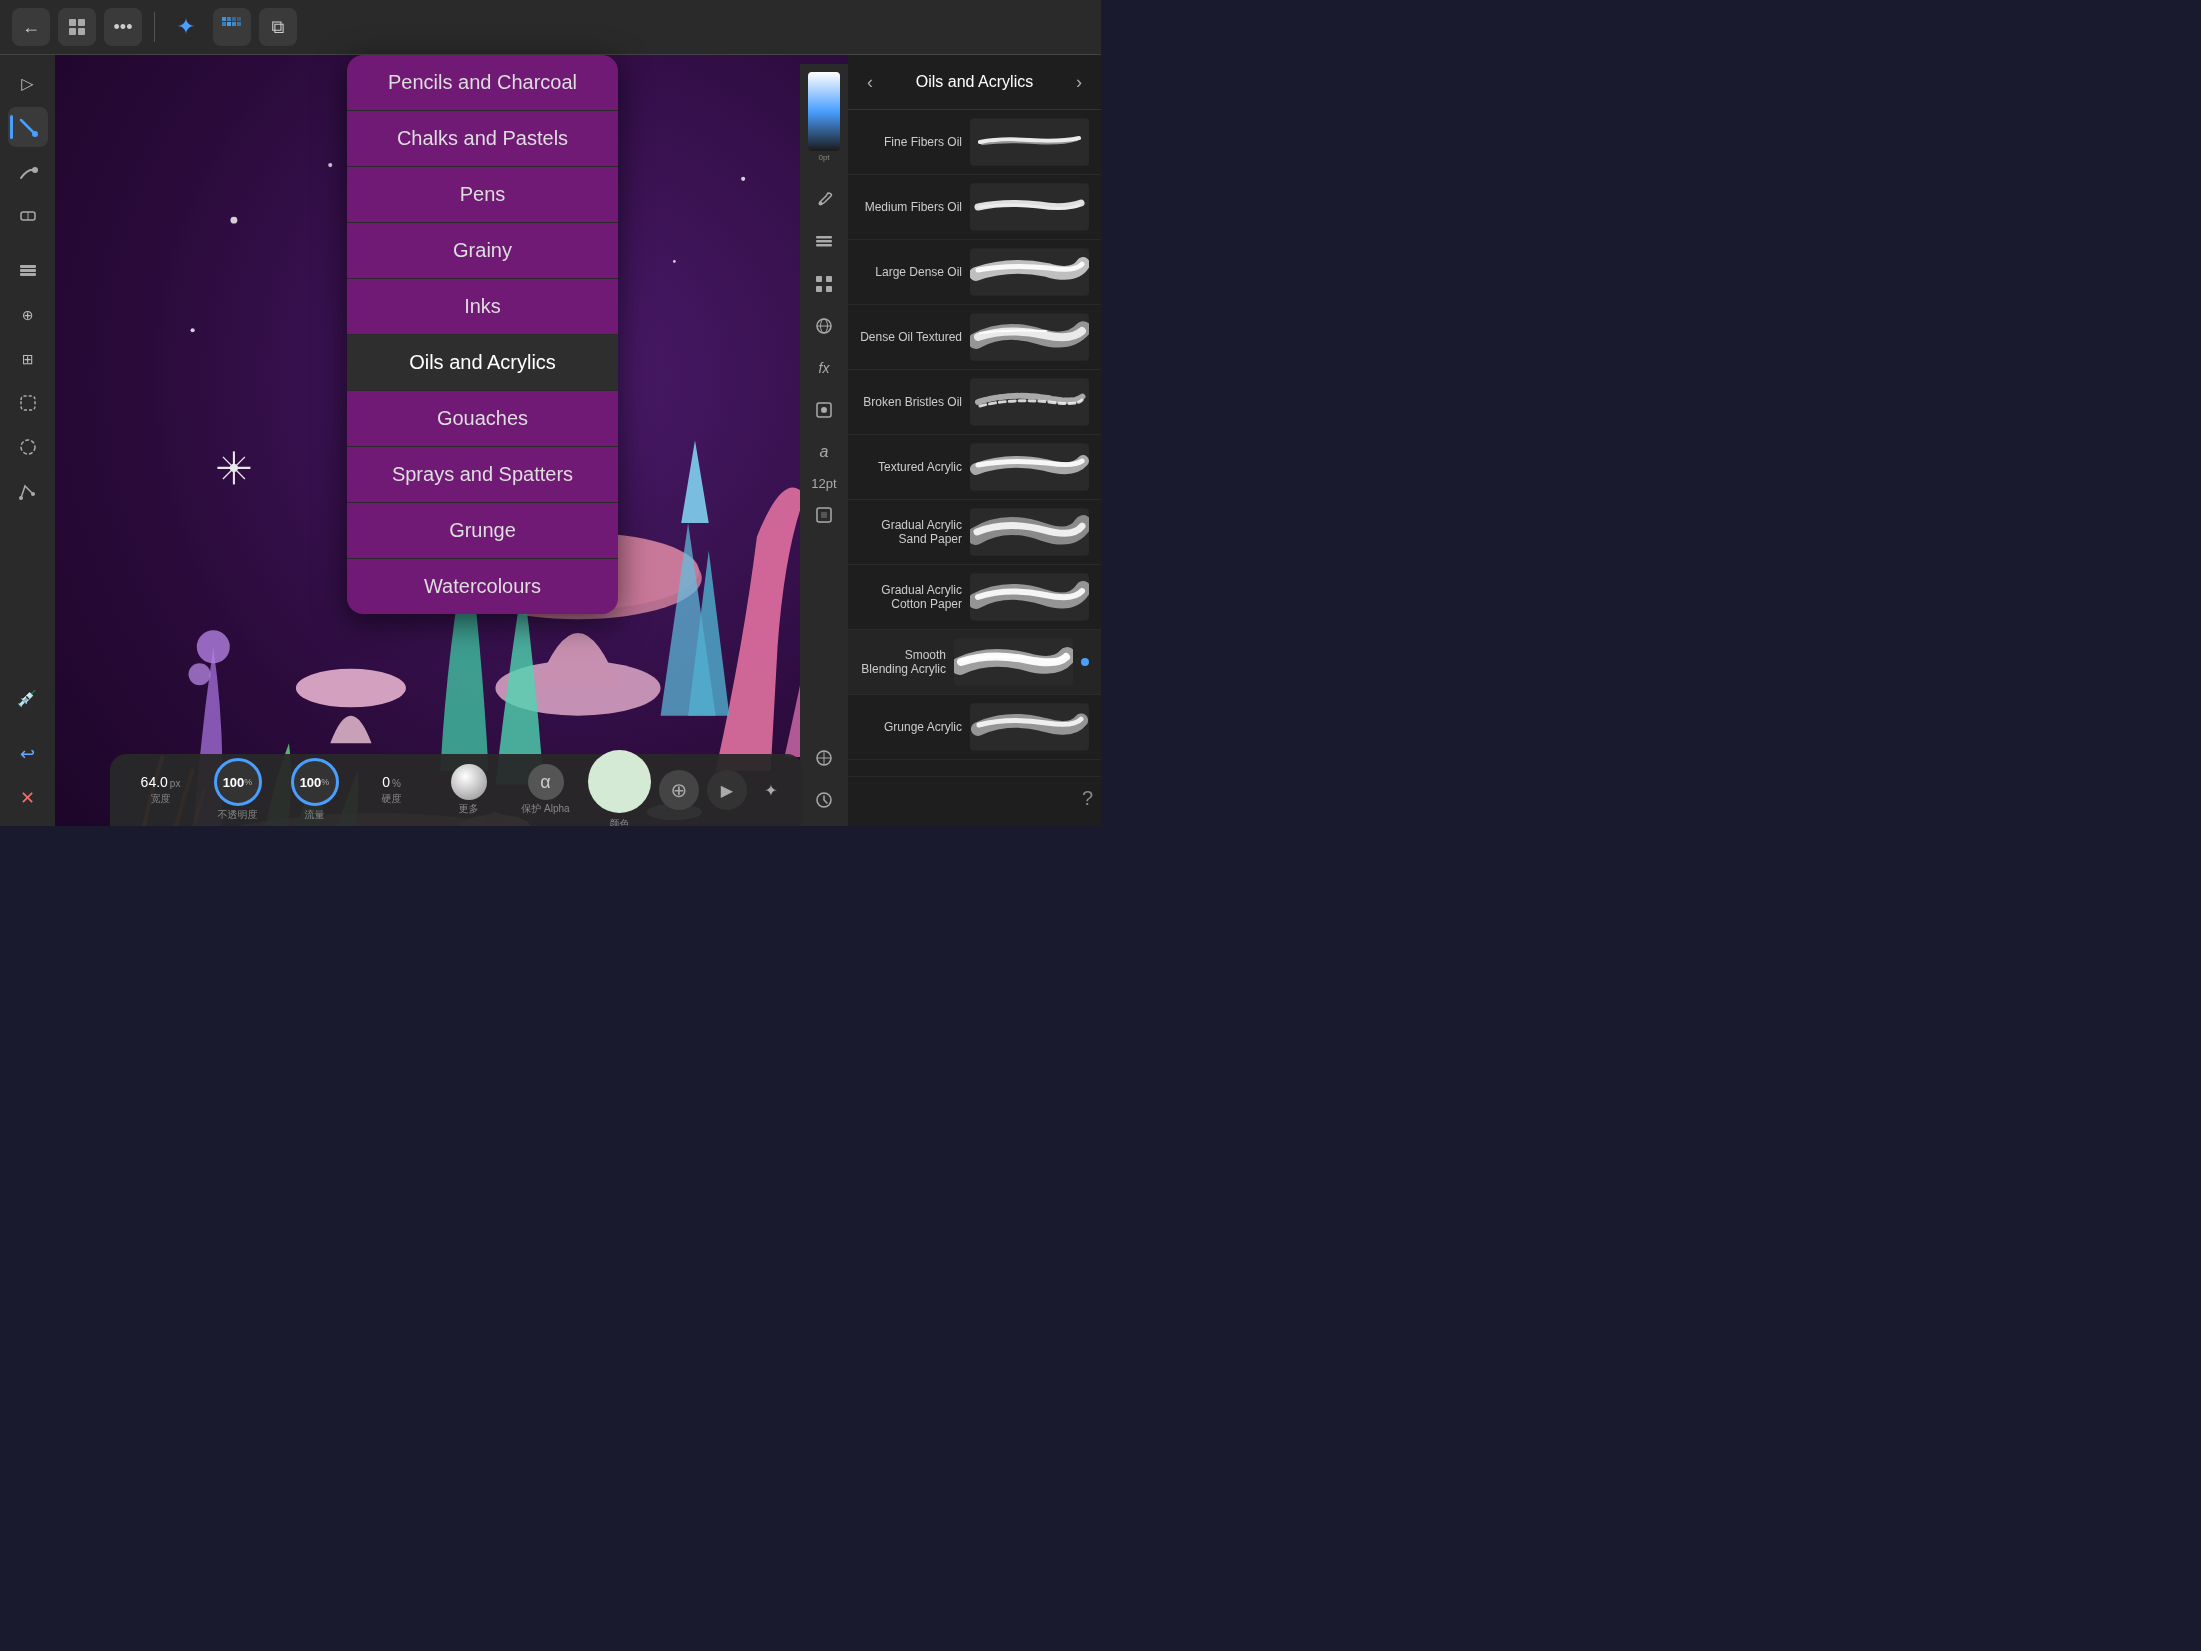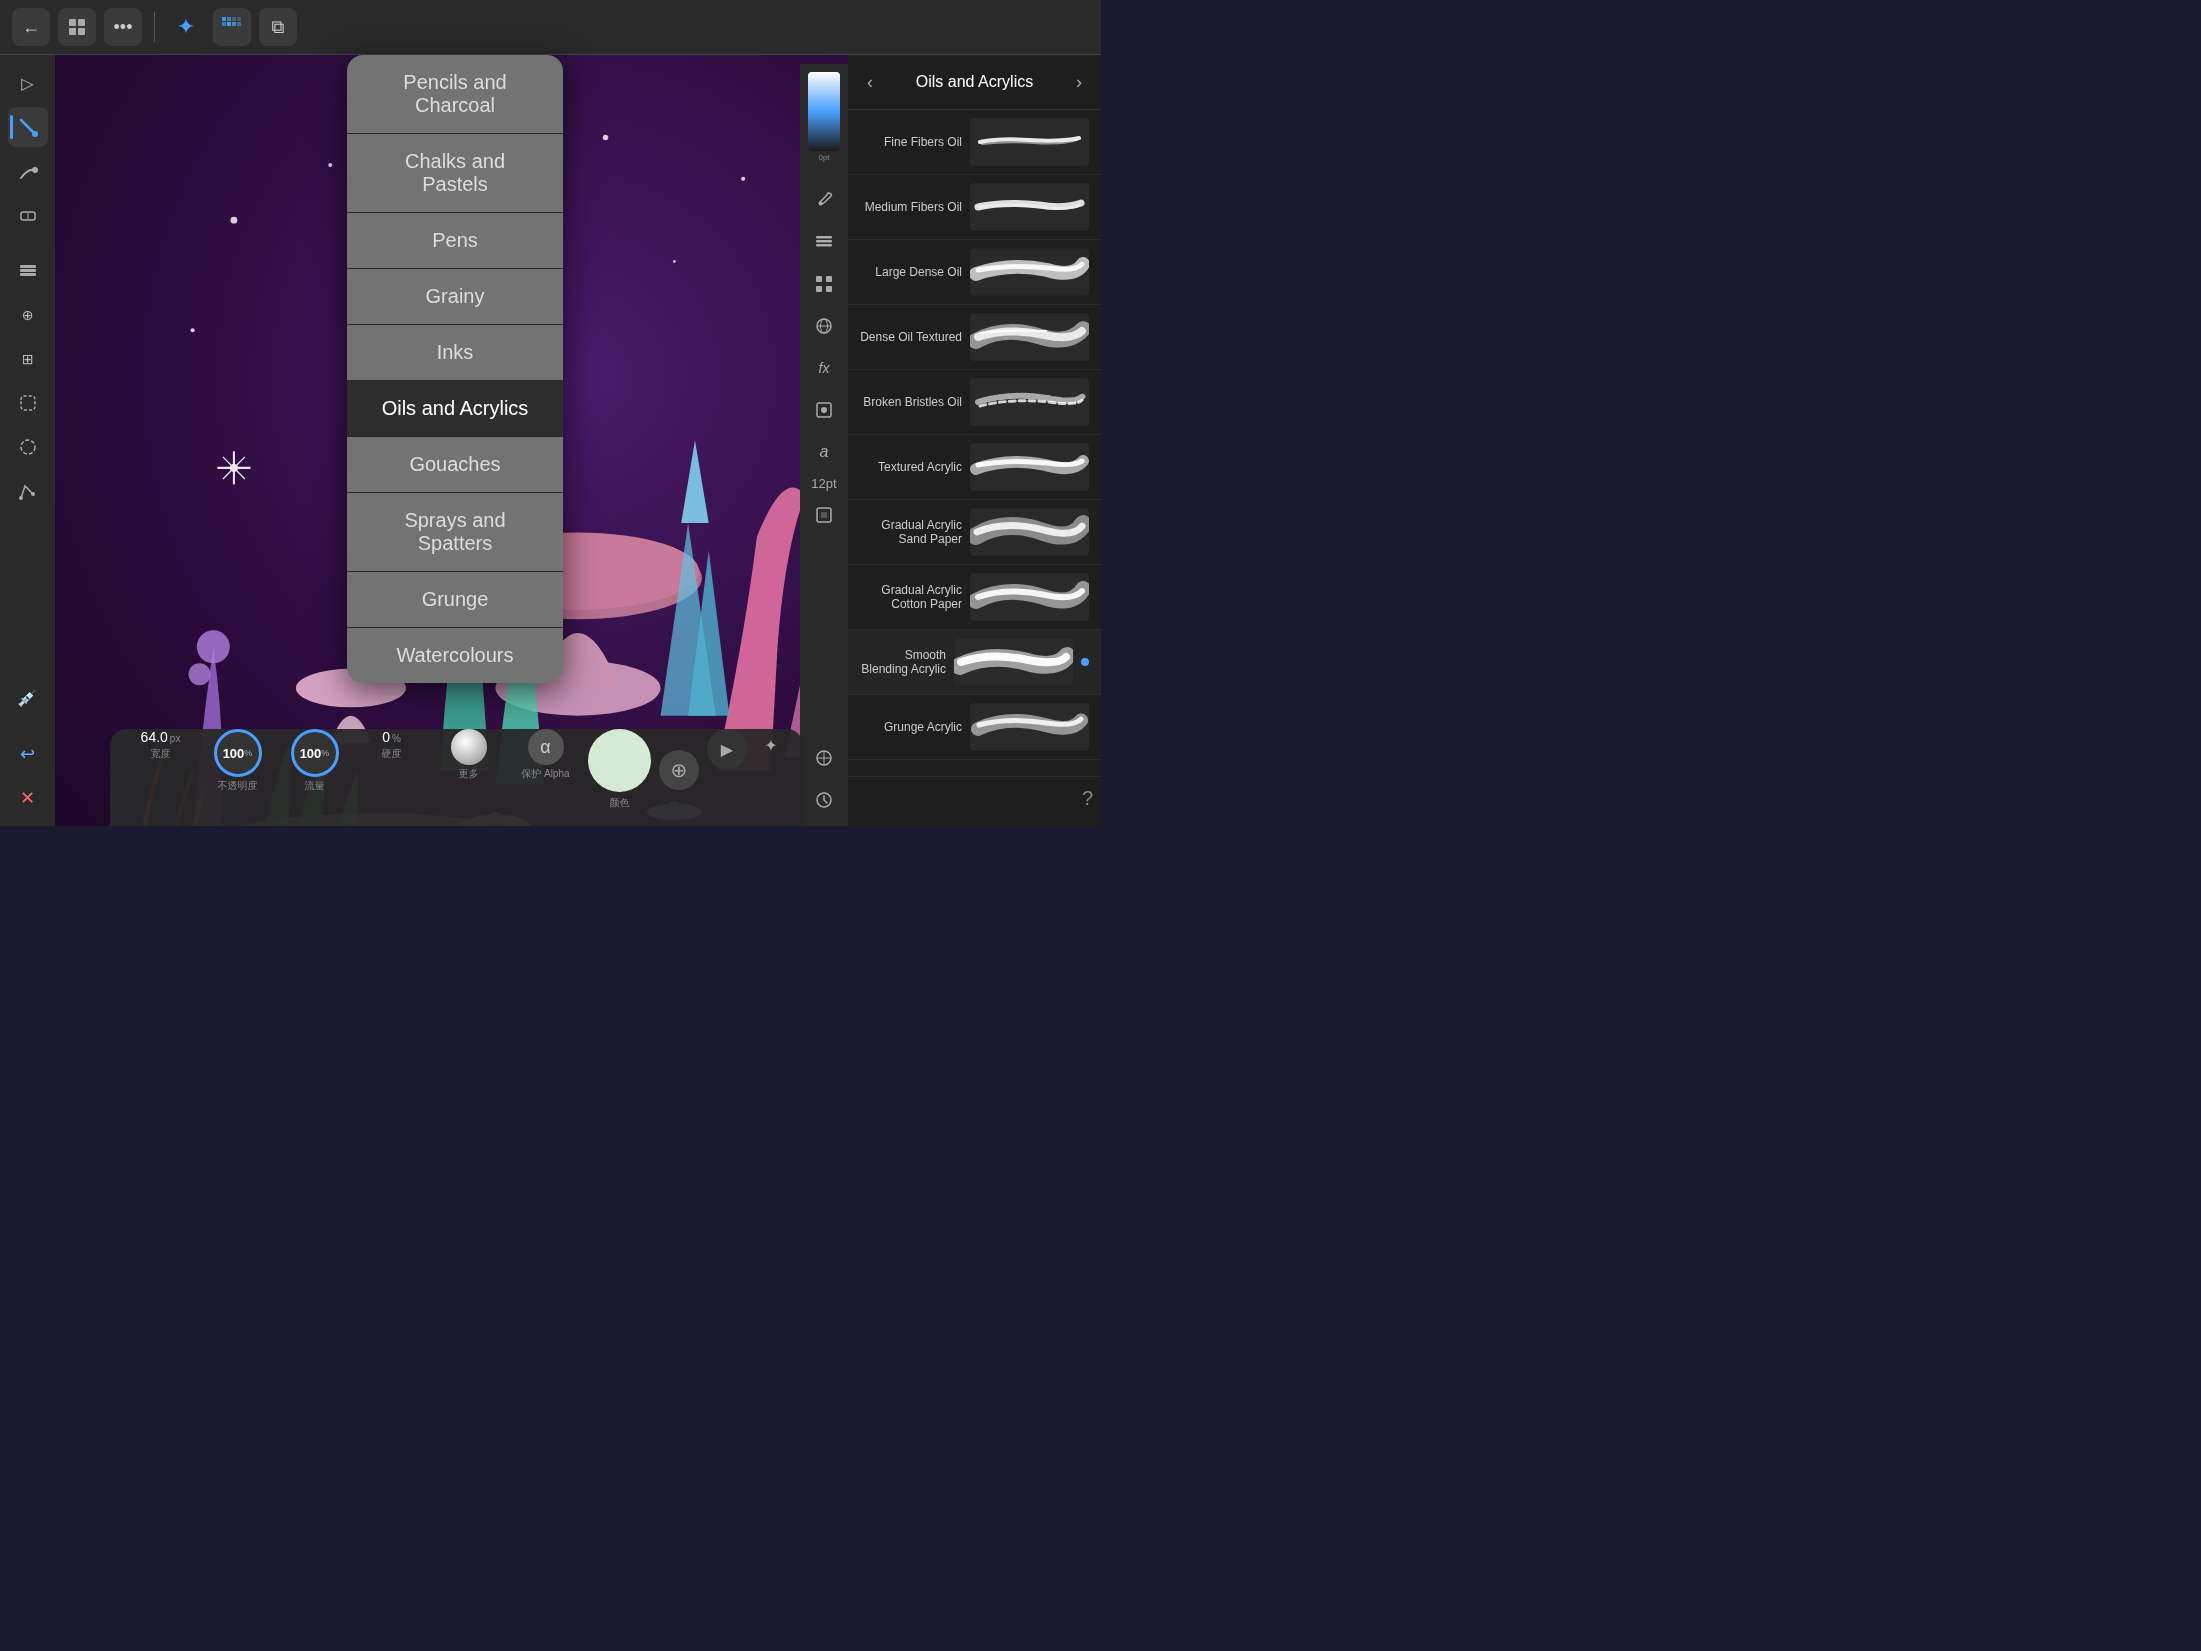--- a/index.html
+++ b/index.html
@@ -80,25 +80,25 @@
       background: linear-gradient(180deg, #2a0a3a 0%, #3a0a4a 30%, #4a1a5a 60%, #c06090 80%, #e090a0 100%);
       position: relative;
     }
 
     
     .bottom-controls {
       position: absolute;
       bottom: 0;
       left: 55px;
       width: 693px;
-      height: 97px;
+      height: 72px;
       background: rgba(40,40,40,0.95);
       border-radius: 16px 16px 0 0;
       display: flex;
-      align-items: flex-start;
+      align-items: center;
       padding: 0 16px;
       gap: 8px;
       z-index: 10;
     }
     .ctrl-item {
       display: flex;
       flex-direction: column;
       align-items: center;
       justify-content: center;
       gap: 2px;
@@ -310,22 +310,22 @@
       border-radius: 50%;
       background: #4a9eff;
       flex-shrink: 0;
     }
 
     
     .category-menu {
       position: absolute;
       top: 55px;
       left: 347px;
-      width: 216px;
-      background: #737373;
+      width: 271px;
+      background: #701a75;
       border-radius: 16px;
       z-index: 20;
       overflow: hidden;
       box-shadow: 0 8px 32px rgba(0,0,0,0.6);
     }
     .cat-item {
       padding: 16px 24px;
       font-size: 20px;
       color: #ddd;
       cursor: pointer;

